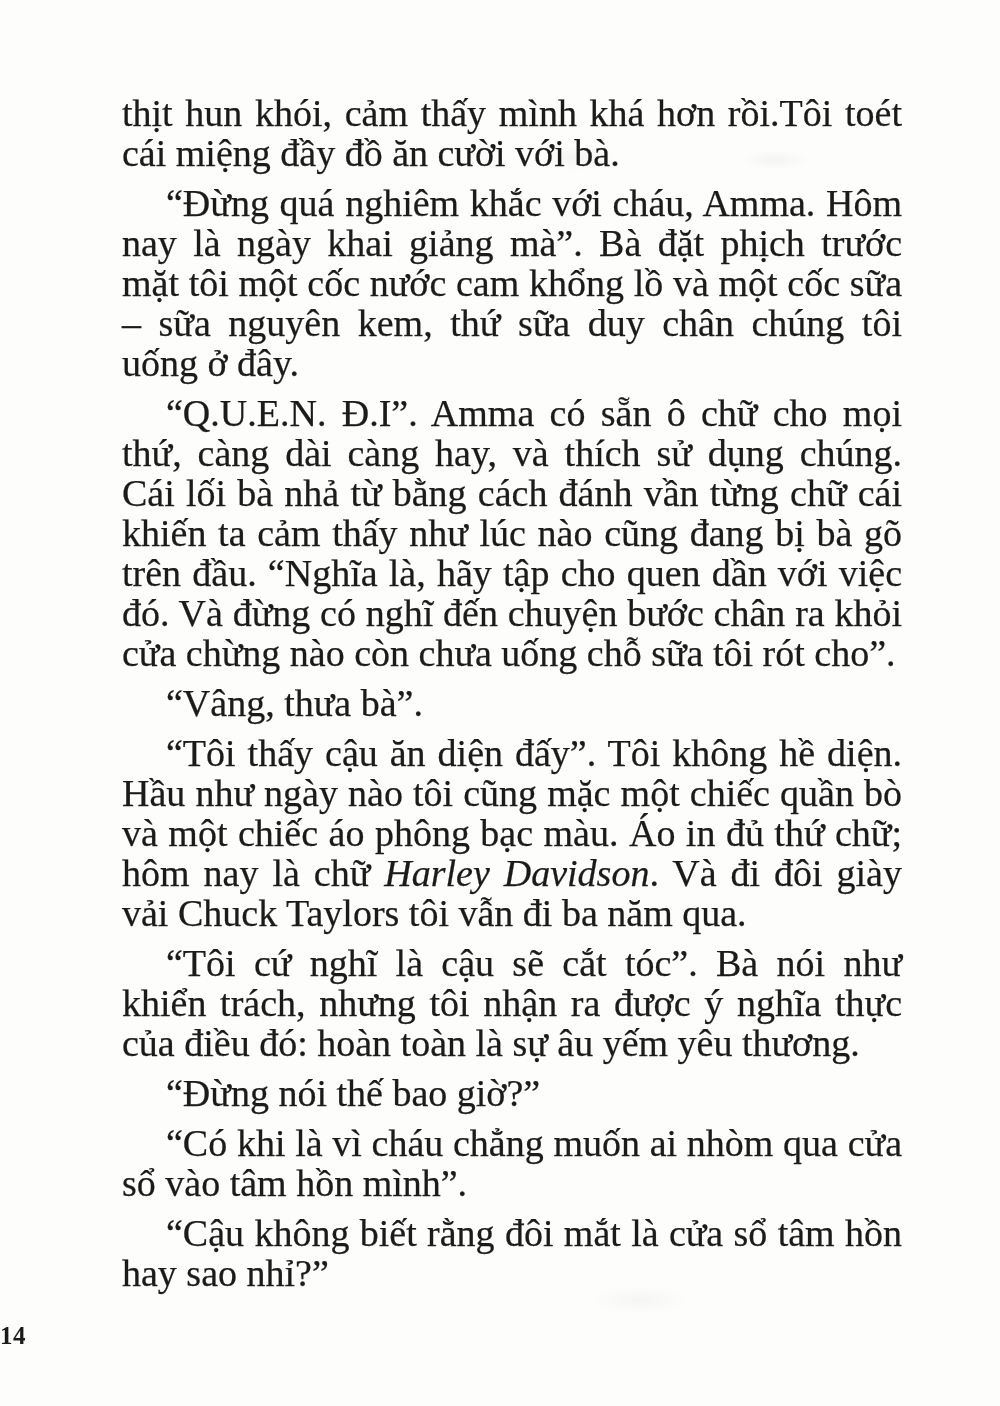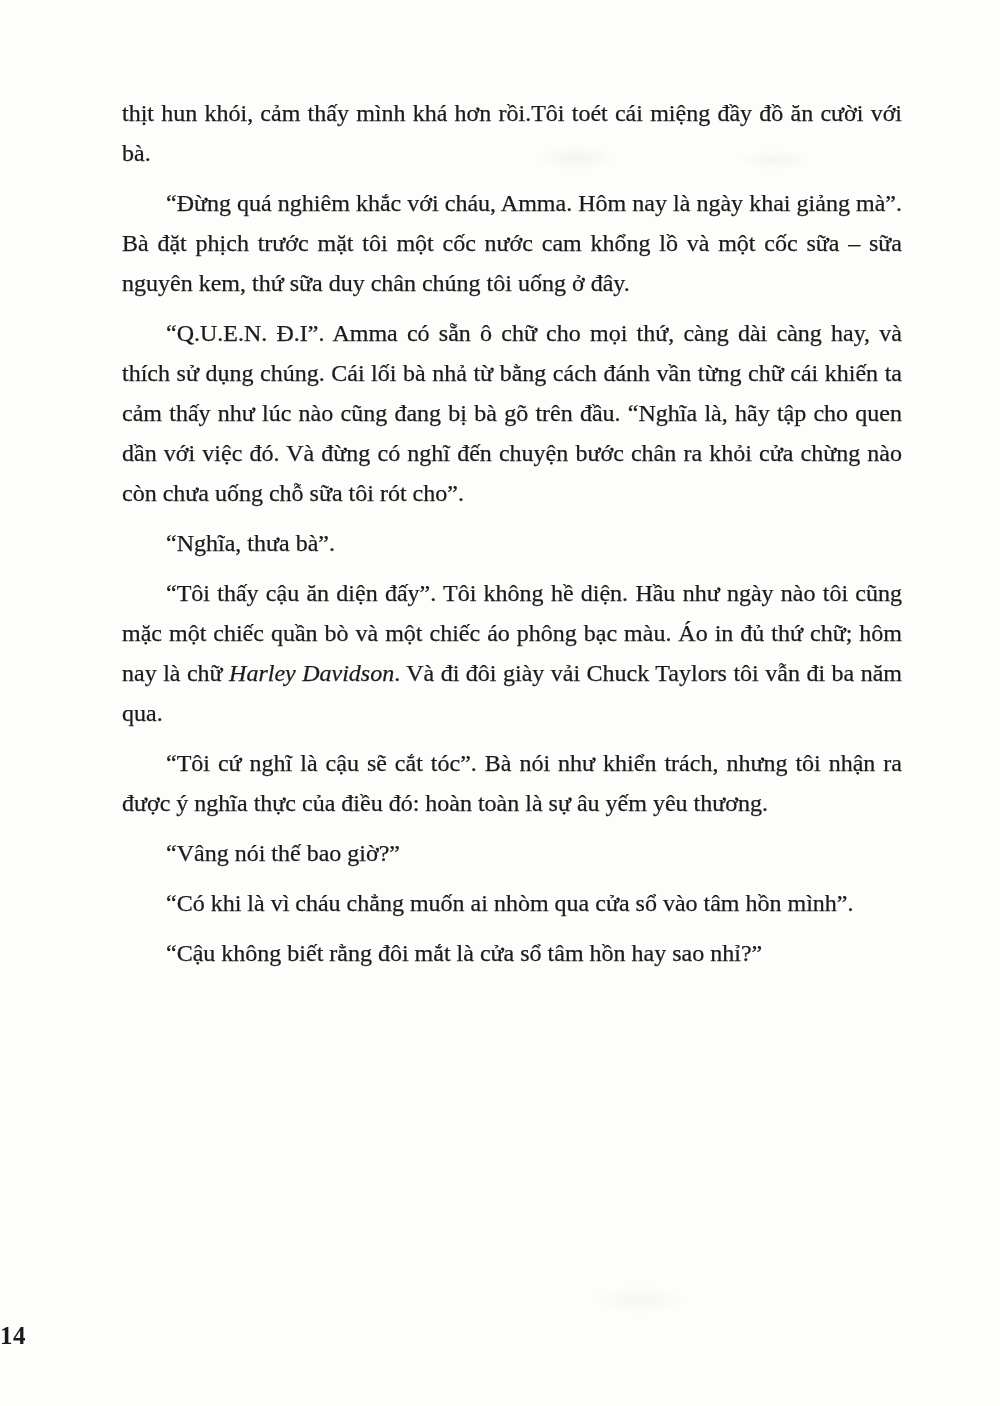--- a/index.html
+++ b/index.html
@@ -22,21 +22,21 @@
       radial-gradient(ellipse 50px 14px at 775px 160px, rgba(0,0,0,0.035), rgba(0,0,0,0) 70%),
       radial-gradient(ellipse 70px 20px at 640px 1300px, rgba(0,0,0,0.03), rgba(0,0,0,0) 70%),
       linear-gradient(#fdfdfb, #fdfdfb);
   }
   .text-block {
     position: absolute;
     left: 122px;
     top: 93px;
     width: 780px;
     color: #1b1b1b;
-    font-size: 24px;
+    font-size: 38px;
     line-height: 40px;
     text-align: justify;
     -webkit-text-stroke: 0.25px #1b1b1b;
   }
   .para {
     margin: 0 0 10px 0;
     padding: 0;
   }
   .para.indent {
     text-indent: 44px;
@@ -57,21 +57,21 @@
   }
 </style>
 </head>
 <body>
 
 <div class="page">
   <div class="text-block" id="text-block">
       <p class="para"><span>thịt hun khói, cảm thấy mình khá hơn rồi.Tôi toét cái miệng đầy đồ ăn cười với bà.</span></p>
       <p class="para indent"><span>“Đừng quá nghiêm khắc với cháu, Amma. Hôm nay là ngày khai giảng mà”. Bà đặt phịch trước mặt tôi một cốc nước cam khổng lồ và một cốc sữa – sữa nguyên kem, thứ sữa duy chân chúng tôi uống ở đây.</span></p>
       <p class="para indent"><span>“Q.U.E.N. Đ.I”. Amma có sẵn ô chữ cho mọi thứ, càng dài càng hay, và thích sử dụng chúng. Cái lối bà nhả từ bằng cách đánh vần từng chữ cái khiến ta cảm thấy như lúc nào cũng đang bị bà gõ trên đầu. “Nghĩa là, hãy tập cho quen dần với việc đó. Và đừng có nghĩ đến chuyện bước chân ra khỏi cửa chừng nào còn chưa uống chỗ sữa tôi rót cho”.</span></p>
-      <p class="para indent"><span>“Nghĩa, thưa bà”.</span></p>
+      <p class="para indent"><span>“Vâng, thưa bà”.</span></p>
       <p class="para indent"><span>“Tôi thấy cậu ăn diện đấy”. Tôi không hề diện. Hầu như ngày nào tôi cũng mặc một chiếc quần bò và một chiếc áo phông bạc màu. Áo in đủ thứ chữ; hôm nay là chữ </span><span class="italic">Harley Davidson</span><span>. Và đi đôi giày vải Chuck Taylors tôi vẫn đi ba năm qua.</span></p>
       <p class="para indent"><span>“Tôi cứ nghĩ là cậu sẽ cắt tóc”. Bà nói như khiển trách, nhưng tôi nhận ra được ý nghĩa thực của điều đó: hoàn toàn là sự âu yếm yêu thương.</span></p>
-      <p class="para indent"><span>“Vâng nói thế bao giờ?”</span></p>
+      <p class="para indent"><span>“Đừng nói thế bao giờ?”</span></p>
       <p class="para indent"><span>“Có khi là vì cháu chẳng muốn ai nhòm qua cửa sổ vào tâm hồn mình”.</span></p>
       <p class="para indent"><span>“Cậu không biết rằng đôi mắt là cửa sổ tâm hồn hay sao nhỉ?”</span></p>
     </div>
   <div class="page-number">14</div>
 </div>
 
 </body></html>

